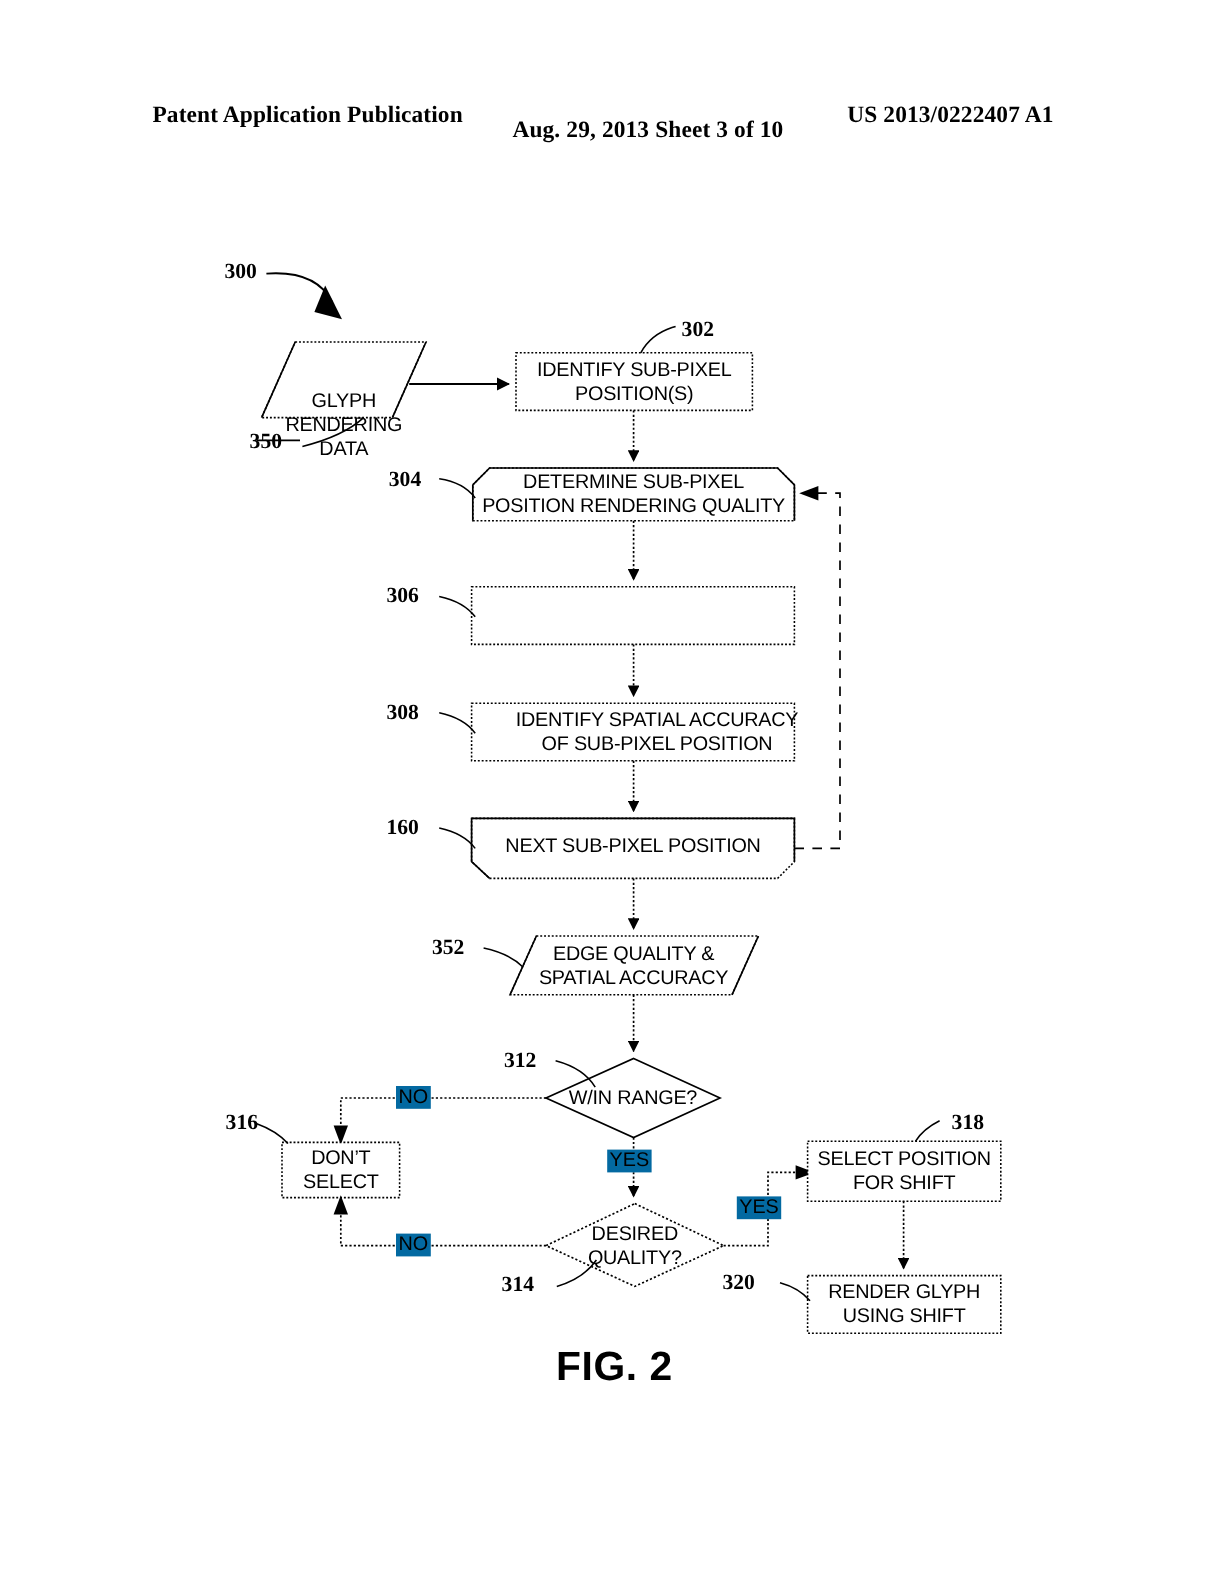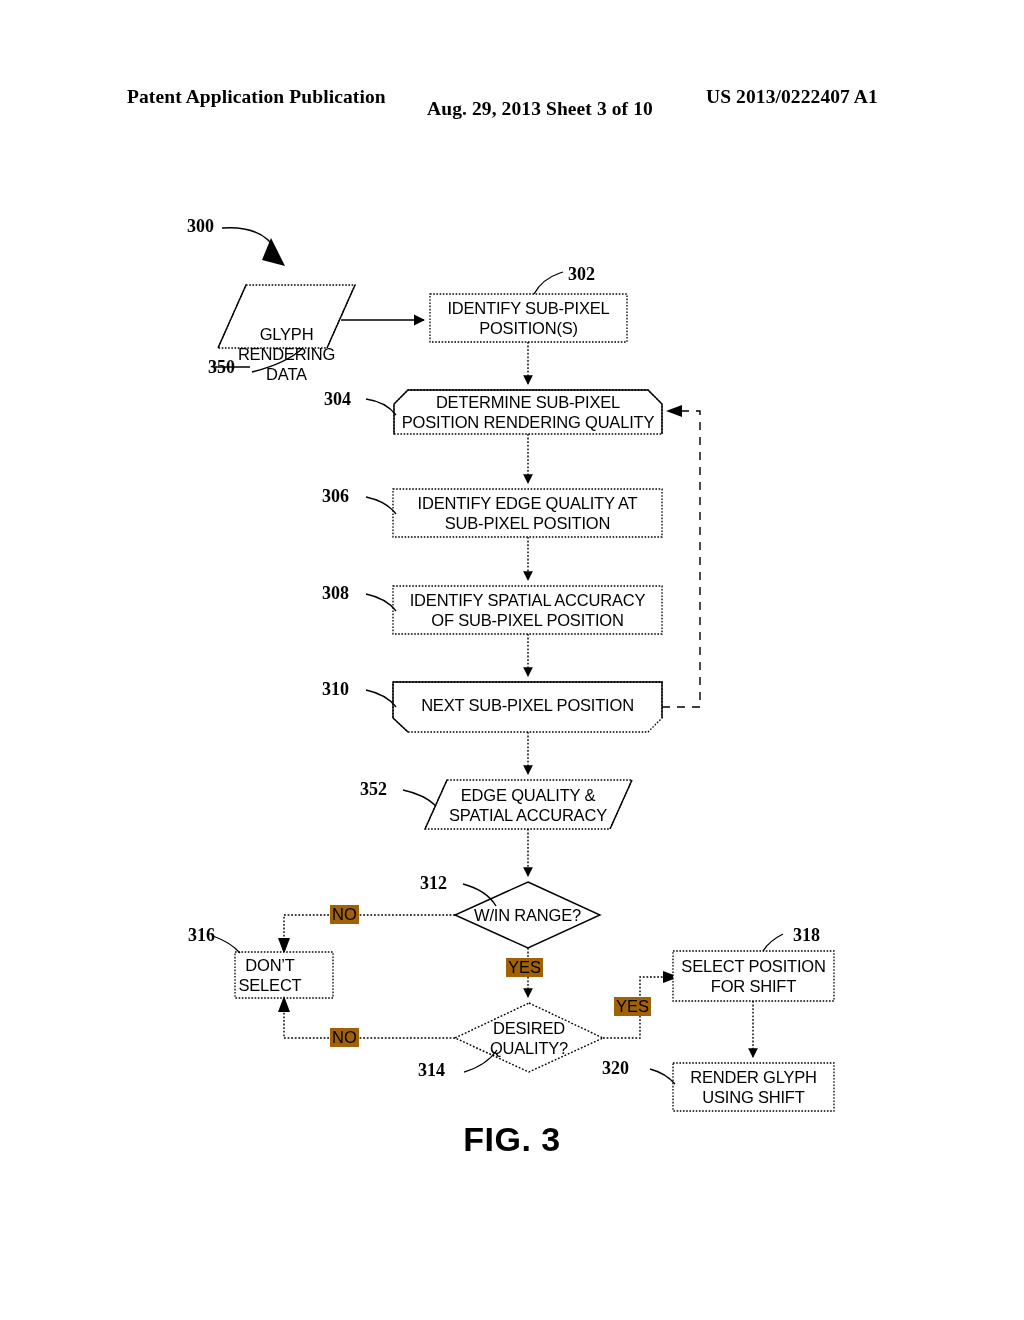--- a/index.html
+++ b/index.html
@@ -71,21 +71,21 @@
     font-size: 18px;
     color: #000;
     white-space: nowrap;
   }
 
   .edge-label {
     position: absolute;
     font-family: "Liberation Sans", sans-serif;
     font-size: 16.5px;
     color: #000;
-    background: #a16207;
+    background: #0369a1;
     padding: 0 2px;
     white-space: nowrap;
   }
 
   #fig-caption {
     position: absolute;
     left: 0;
     top: 1120px;
     width: 1024px;
     text-align: center;
@@ -218,21 +218,21 @@
   <div class="ref-num" style="left:208px; top:357px;">350</div>
 
   <div class="ref-num" style="left:568px; top:264px;">302</div>
 
   <div class="ref-num" style="left:324px; top:389px;">304</div>
 
   <div class="ref-num" style="left:322px; top:486px;">306</div>
 
   <div class="ref-num" style="left:322px; top:583px;">308</div>
 
-  <div class="ref-num" style="left:322px; top:679px;">310</div>
+  <div class="ref-num" style="left:322px; top:679px;">160</div>
 
   <div class="ref-num" style="left:360px; top:779px;">352</div>
 
   <div class="ref-num" style="left:420px; top:873px;">312</div>
 
   <div class="ref-num" style="left:188px; top:925px;">316</div>
 
   <div class="ref-num" style="left:418px; top:1060px;">314</div>
 
   <div class="ref-num" style="left:793px; top:925px;">318</div>
@@ -242,47 +242,45 @@
   <div class="node-label" style="left:218px; top:285px; width:137px; height:63px;margin-top:37px;">GLYPH
 RENDERING
 DATA</div>
 
   <div class="node-label" style="left:430px; top:294px; width:197px; height:48px;">IDENTIFY SUB-PIXEL
 POSITION(S)</div>
 
   <div class="node-label" style="left:394px; top:390px; width:268px; height:44px;">DETERMINE SUB-PIXEL
 POSITION RENDERING QUALITY</div>
 
-  <div class="node-label" style="left:393px; top:489px; width:269px; height:48px;">IDENTIFY EDGE QUALITY  AT
-SUB-PIXEL POSITION</div>
-
-  <div class="node-label" style="left:393px; top:586px; width:269px; height:48px;">IDENTIFY  SPATIAL ACCURACY
+
+  <div class="node-label" style="left:393px; top:586px; width:269px; height:48px;padding-left:20px;">IDENTIFY  SPATIAL ACCURACY
 OF SUB-PIXEL POSITION</div>
 
   <div class="node-label" style="left:393px; top:682px; width:269px; height:46px;">NEXT SUB-PIXEL POSITION</div>
 
   <div class="node-label" style="left:428px; top:780px; width:200px; height:49px;">EDGE QUALITY &amp;
 SPATIAL ACCURACY</div>
 
   <div class="node-label" style="left:455px; top:896px; width:145px; height:38px;">W/IN RANGE?</div>
 
-  <div class="node-label" style="left:221px; top:952px; width:98px; height:46px;">DON’T
+  <div class="node-label" style="left:235px; top:952px; width:98px; height:46px;">DON’T
 SELECT</div>
 
   <div class="node-label" style="left:456px; top:1013px; width:146px; height:50px;">DESIRED
 QUALITY?</div>
 
   <div class="node-label" style="left:673px; top:951px; width:161px; height:50px;">SELECT POSITION
 FOR SHIFT</div>
 
   <div class="node-label" style="left:673px; top:1063px; width:161px; height:48px;">RENDER GLYPH
 USING SHIFT</div>
 
   <div class="edge-label" style="left:330px; top:905px;">NO</div>
 
   <div class="edge-label" style="left:506px; top:958px;">YES</div>
 
   <div class="edge-label" style="left:330px; top:1028px;">NO</div>
 
   <div class="edge-label" style="left:614px; top:997px;">YES</div>
 
-  <div id="fig-caption">FIG. 3</div>
+  <div id="fig-caption">FIG. 2</div>
 </div>
 
 </body></html>

